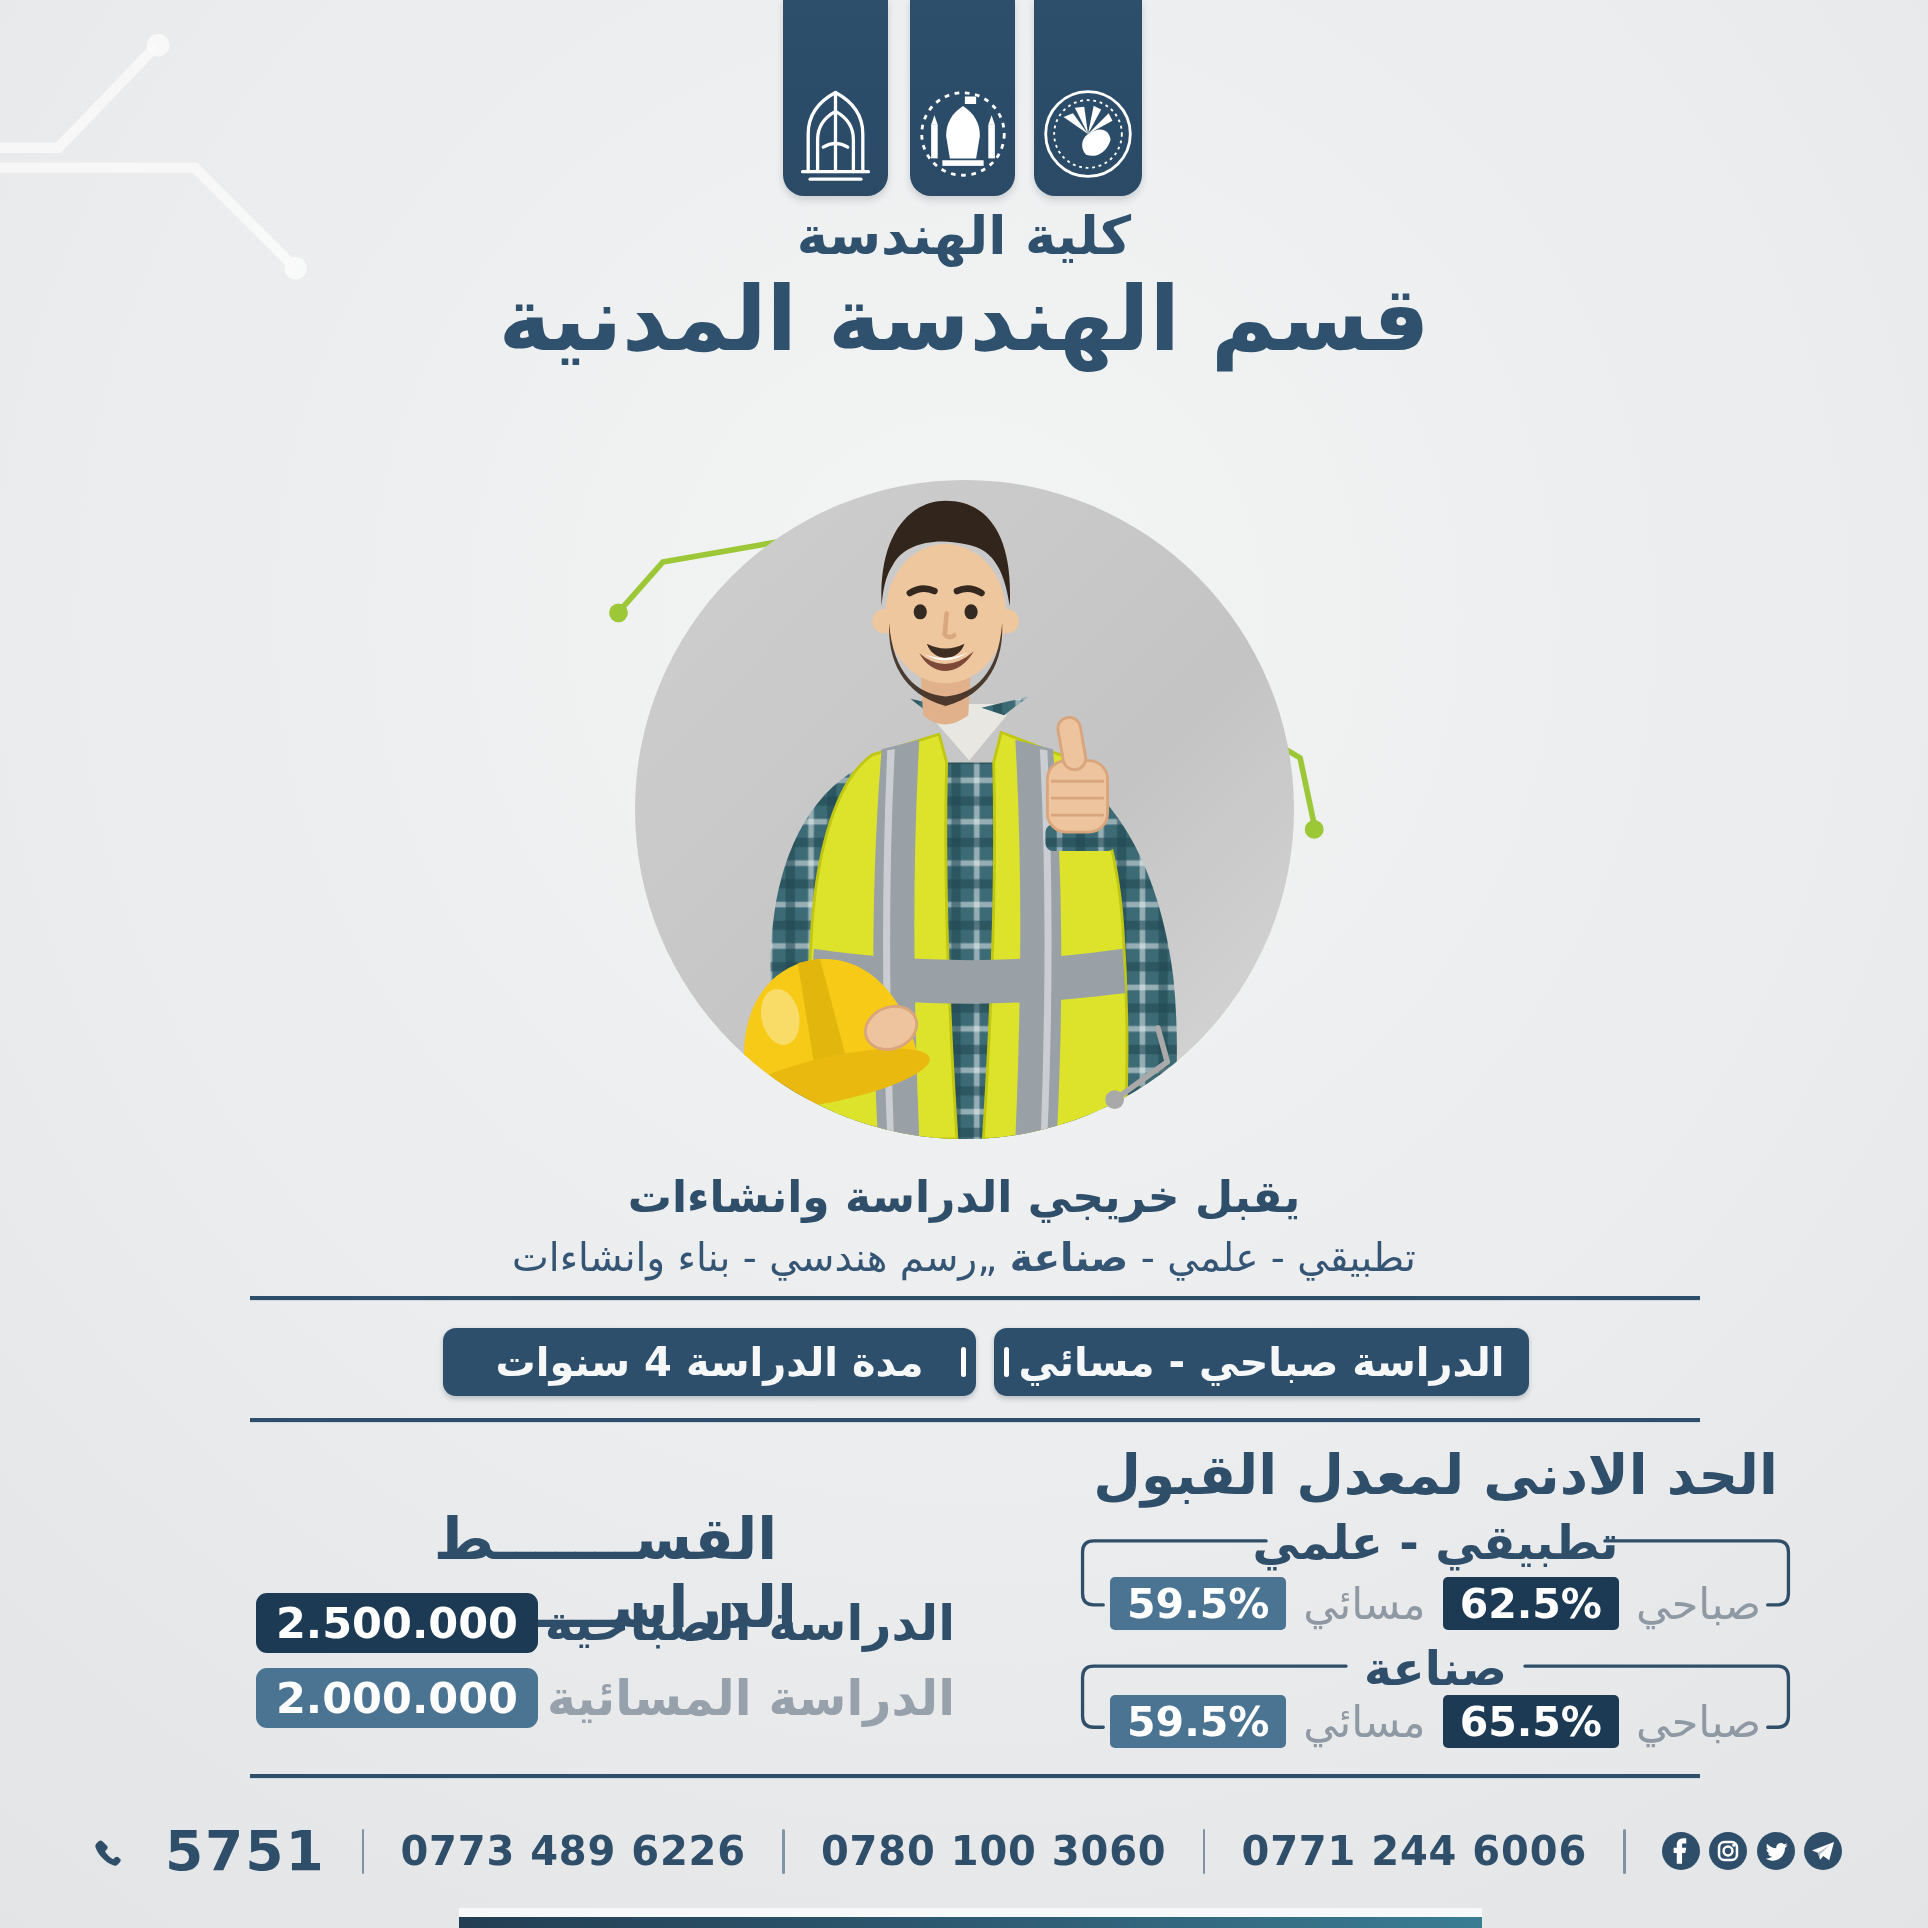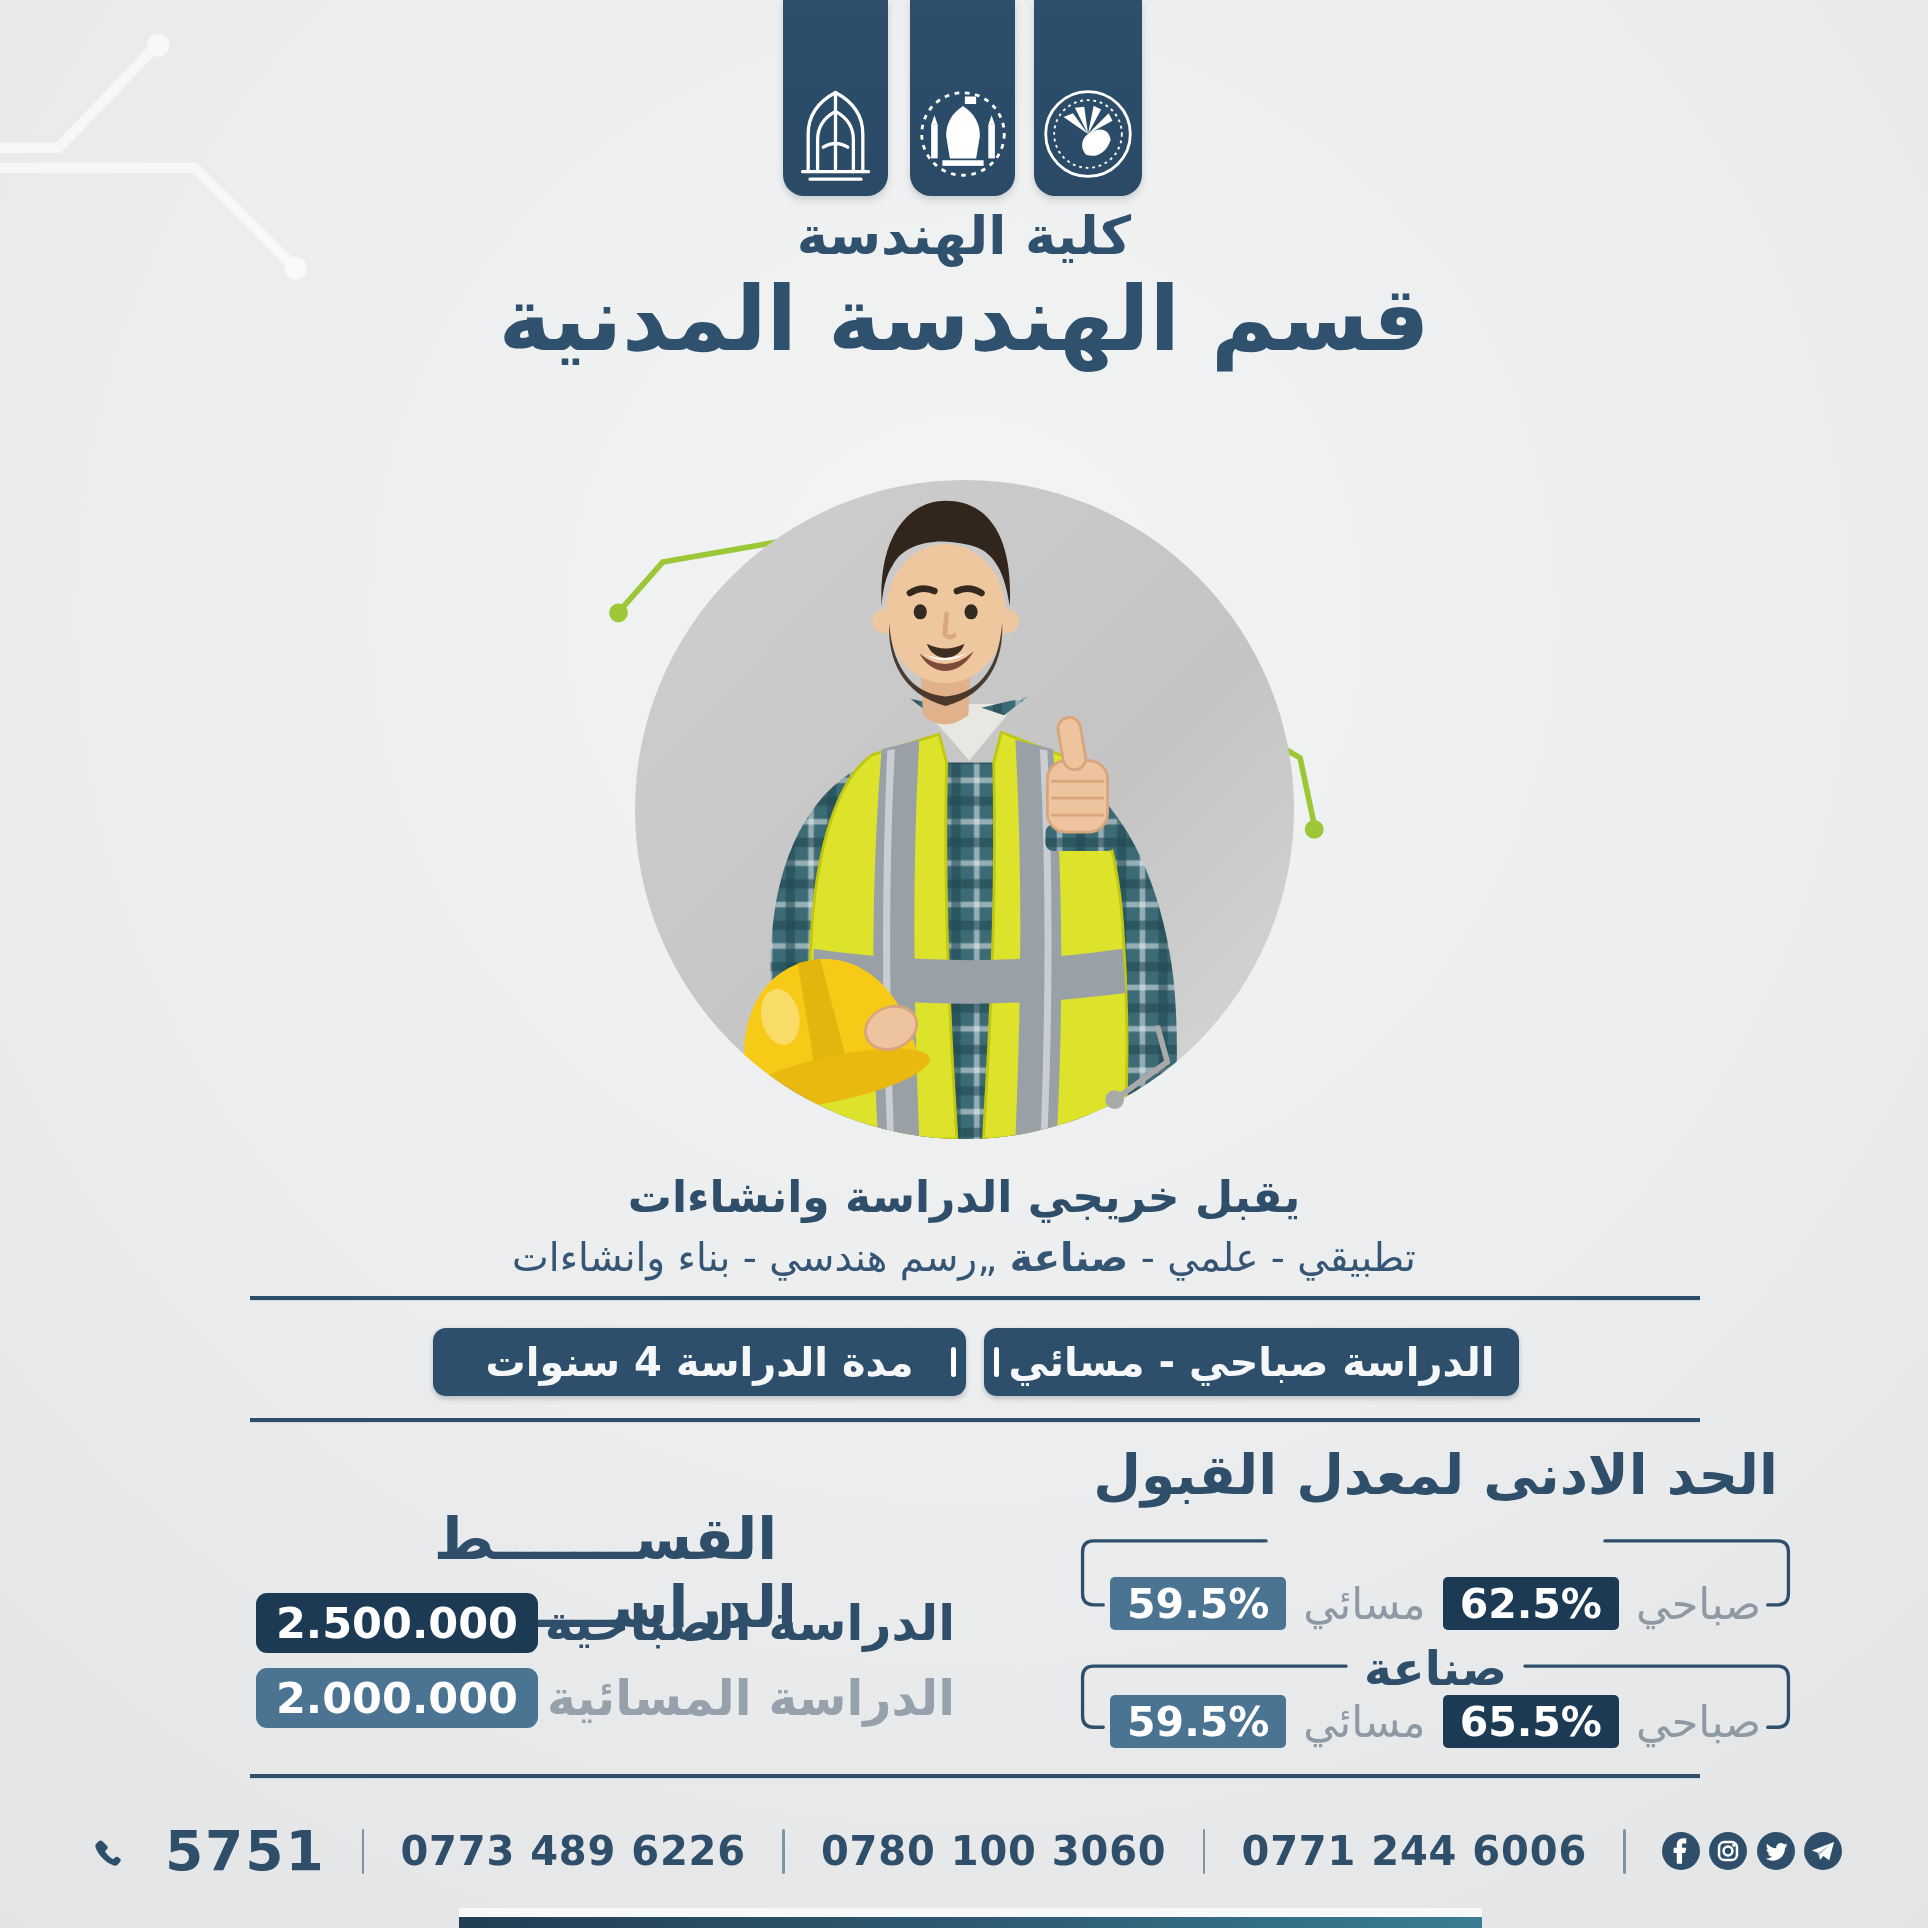--- a/index.html
+++ b/index.html
@@ -24,21 +24,21 @@
   
   .caption1{left:0;right:0;top:1171px;font-size:44px;font-weight:700;}
   .caption2{left:0;right:0;top:1235px;font-size:39px;font-weight:400;color:#355574;}
   .caption2 b{font-weight:800;}
 
   .divider{position:absolute;height:3.8px;background:#2e4e6a;border-bottom:1.9px solid #cfd8de;}
 
   
   .pill{position:absolute;top:1328px;height:68px;background:#2d4f6c;border-radius:13px;
     color:#f5f7f8;font-size:40px;font-weight:600;display:flex;align-items:center;justify-content:center;
-    box-shadow:0 2.8px 5.6px rgba(40,60,80,.25);}
+    box-shadow:0 2.8px 5.6px rgba(40,60,80,.25);margin-left:10px;}
   .pill::after{content:'';position:absolute;width:4.7px;height:30px;background:#ffffff;border-radius:2.8px;top:50%;transform:translateY(-50%);}
   .pill-right::after{left:10.4px;}
   .pill-left::after{right:10.4px;}
 
   
   #tuition{left:256px;top:1505px;width:699px;height:245px;}
   .tuition-title{left:0;right:0;top:0;font-size:58px;font-weight:800;color:#2e4e6a;}
   .t-row{position:absolute;left:0;right:0;height:62px;display:flex;flex-direction:row;justify-content:space-between;align-items:center;direction:rtl;}
   .t-label{font-size:49px;font-weight:600;}
   .t-label.light{color:#96a1ac;}
@@ -252,20 +252,21 @@
 
     <svg class="bracket" width="725" height="320" viewBox="0 0 770 340">
       <g stroke="#2e4e6a" stroke-width="3.5" fill="none" stroke-linecap="round">
         <path d="M205 104 H22 Q10 104 10 116 V160 Q10 172 22 172 H32"></path>
         <path d="M565 104 H748 Q760 104 760 116 V160 Q760 172 748 172 H738"></path>
         <path d="M290 237 H22 Q10 237 10 249 V290 Q10 302 22 302 H32"></path>
         <path d="M480 237 H748 Q760 237 760 249 V290 Q760 302 748 302 H738"></path>
       </g>
     </svg>
 
+    <div class="group-title center ar" style="top:72px;">تطبيقي - علمي</div>
     <div class="r-row" style="top:134px;">
       <span class="r-label ar">صباحي</span>
       <span class="r-badge dark">62.5%</span>
       <span class="r-label ar">مسائي</span>
       <span class="r-badge light">59.5%</span>
     </div>
 
     <div class="group-title center ar" style="top:198px;">صناعة</div>
     <div class="r-row" style="top:252px;">
       <span class="r-label ar">صباحي</span>

